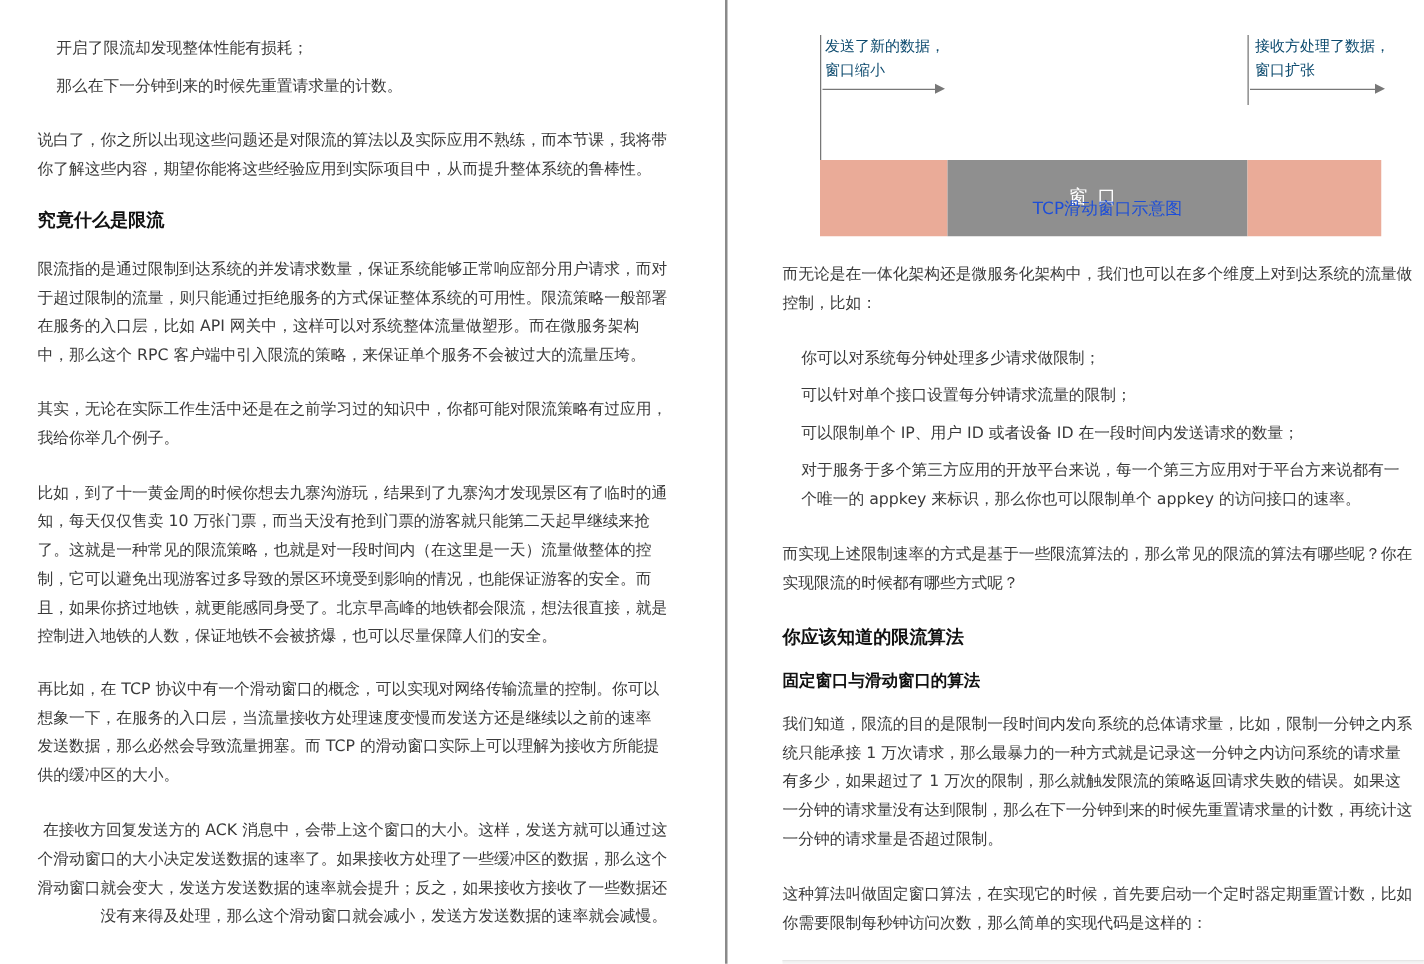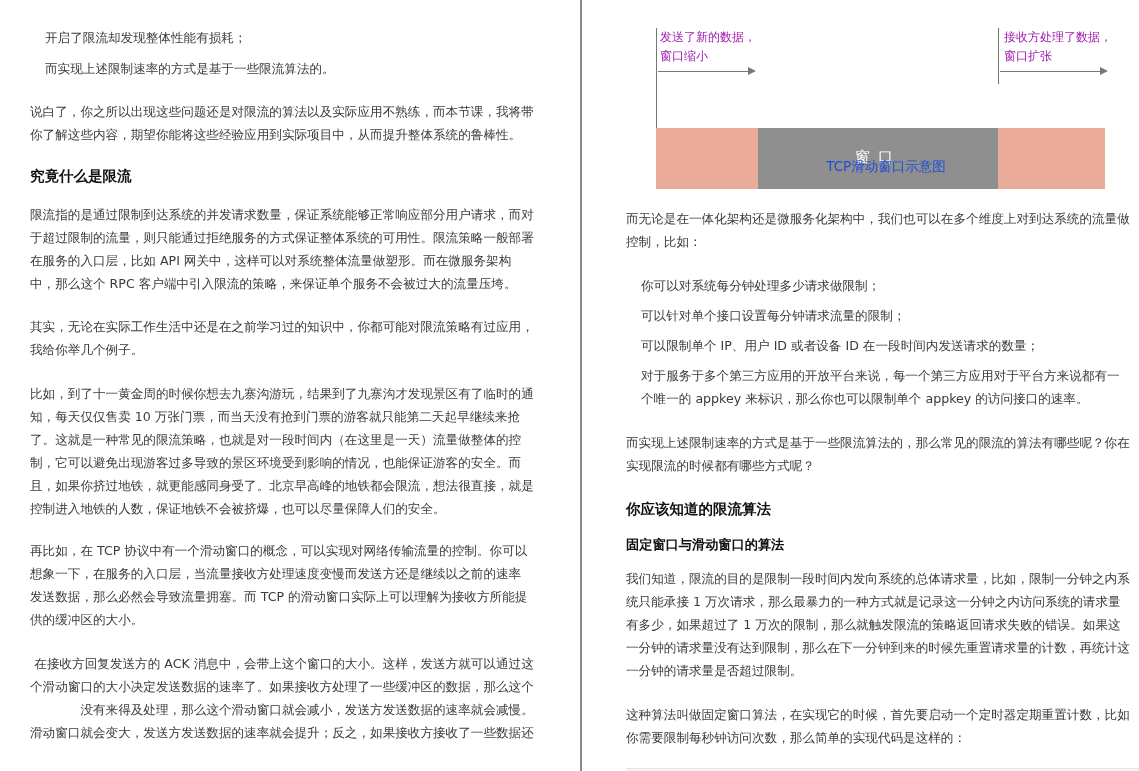--- a/index.html
+++ b/index.html
@@ -12,40 +12,40 @@
   .page-left { left: 0; width: 580px; text-decoration: underline; }
   .page-right { left: 582px; width: 557px; }
   .divider { position: absolute; left: 580px; top: 0; width: 2px; height: 771px; background: #8a8a8a; }
   .p { position: absolute; font-size: 12.6px; line-height: 23px; letter-spacing: 0px; white-space: nowrap; }
   .line { display: block; height: 23px; }
   .h2 { position: absolute; font-size: 14.5px; font-weight: bold; color: #111; white-space: nowrap; }
   .h3 { position: absolute; font-size: 13.2px; font-weight: bold; color: #111; white-space: nowrap; }
 
   
   .diagram { position: absolute; left: 74px; top: 24px; width: 460px; height: 160px; }
-  .d-label { position: absolute; font-size: 12px; line-height: 19px; color: #a21caf; white-space: nowrap; }
+  .d-label { position: absolute; font-size: 12px; line-height: 19px; color: #0c4a6e; white-space: nowrap; }
   .d-vline { position: absolute; width: 1px; background: #777; }
   .d-arrow { position: absolute; height: 1px; background: #777; }
   .d-arrow::after { content: ""; position: absolute; right: -8px; top: -4px; border-left: 8px solid #777; border-top: 4.5px solid transparent; border-bottom: 4.5px solid transparent; }
   .d-seg { position: absolute; top: 60px; height: 61px; margin-top: 44px; }
   .d-pink { background: #eaab98; }
   .d-gray { background: #8f8f8f; }
   .d-win { position: absolute; left: 0; right: 0; top: 20px; text-align: center; color: #fff; font-size: 15px; letter-spacing: 8px; }
   .d-caption { position: absolute; left: 0; width: 460px; top: 134px; text-align: center; color: #1d4ed8; font-size: 13.5px; }
   .code-top { position: absolute; left: 44px; top: 768px; width: 520px; height: 4px; background: #f3f3f3; border-top: 1px solid #e6e6e6; }
 </style>
 </head>
 <body>
 
 <div class="page page-left">
   <div class="p" style="left:45px; top:26px;">
     <span class="line">开启了限流却发现整体性能有损耗；</span>
   </div>
   <div class="p" style="left:45px; top:57px;">
-    <span class="line">而实现上述限制速率的方式是基于一些限流算法的。</span>
+    <span class="line">那么在下一分钟到来的时候先重置请求量的计数。</span>
   </div>
 
   <div class="p" style="left:30px; top:100px;">
     <span class="line">说白了，你之所以出现这些问题还是对限流的算法以及实际应用不熟练，而本节课，我将带</span>
     <span class="line">你了解这些内容，期望你能将这些经验应用到实际项目中，从而提升整体系统的鲁棒性。</span>
   </div>
 
   <div class="h2" style="left:30px; top:167px;">究竟什么是限流</div>
 
   <div class="p" style="left:30px; top:203px;">
@@ -72,22 +72,22 @@
   <div class="p" style="left:30px; top:539px;">
     <span class="line">再比如，在 TCP 协议中有一个滑动窗口的概念，可以实现对网络传输流量的控制。你可以</span>
     <span class="line">想象一下，在服务的入口层，当流量接收方处理速度变慢而发送方还是继续以之前的速率</span>
     <span class="line">发送数据，那么必然会导致流量拥塞。而 TCP 的滑动窗口实际上可以理解为接收方所能提</span>
     <span class="line">供的缓冲区的大小。</span>
   </div>
 
   <div class="p" style="left:30px; top:652px;text-align:right;">
     <span class="line">在接收方回复发送方的 ACK 消息中，会带上这个窗口的大小。这样，发送方就可以通过这</span>
     <span class="line">个滑动窗口的大小决定发送数据的速率了。如果接收方处理了一些缓冲区的数据，那么这个</span>
+    <span class="line">滑动窗口就会变大，发送方发送数据的速率就会提升；反之，如果接收方接收了一些数据还</span>
     <span class="line">没有来得及处理，那么这个滑动窗口就会减小，发送方发送数据的速率就会减慢。</span>
-    <span class="line">滑动窗口就会变大，发送方发送数据的速率就会提升；反之，如果接收方接收了一些数据还</span>
   </div>
 </div>
 
 <div class="divider"></div>
 
 <div class="page page-right">
 
   <div class="diagram">
     <div class="d-label" style="left:4px; top:4px;">
       <div>发送了新的数据，</div>

